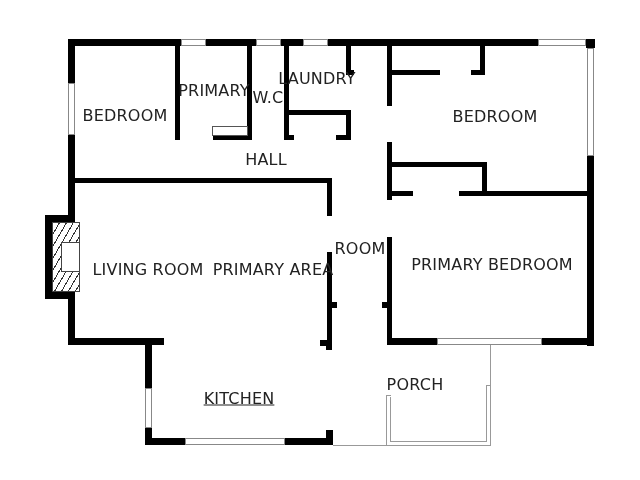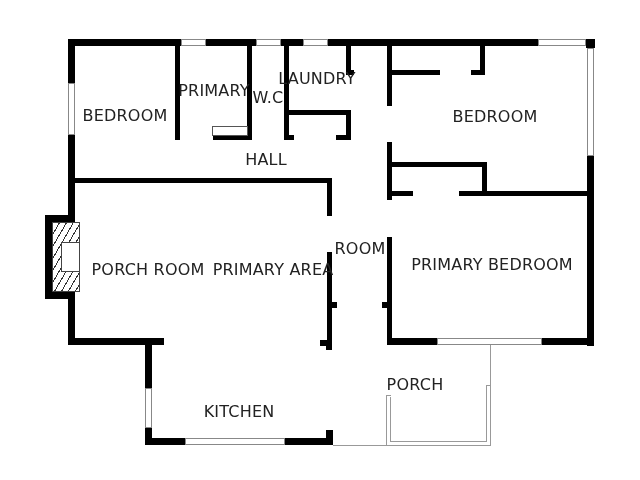--- a/index.html
+++ b/index.html
@@ -106,18 +106,18 @@
   <div class="thin" style="left:486px;top:385px;width:1px;height:57px;"></div>
   <div class="thin" style="left:486px;top:385px;width:5px;height:1px;"></div>
 
   <span class="lbl" style="left:125px;top:115px;">BEDROOM</span>
   <span class="lbl" style="left:214px;top:90px;">PRIMARY</span>
   <span class="lbl" style="left:268px;top:97px;">W.C</span>
   <span class="lbl" style="left:317px;top:78px;">LAUNDRY</span>
   <span class="lbl" style="left:495px;top:116px;">BEDROOM</span>
   <span class="lbl" style="left:266px;top:159px;">HALL</span>
   <span class="lbl" style="left:360px;top:248px;">ROOM</span>
-  <span class="lbl" style="left:148px;top:269px;">PORCH ROOM</span>
+  <span class="lbl" style="left:148px;top:269px;">LIVING ROOM</span>
   <span class="lbl" style="left:273px;top:269px;">PRIMARY AREA</span>
   <span class="lbl" style="left:492px;top:264px;">PRIMARY BEDROOM</span>
-  <span class="lbl" style="left:239px;top:411px;">KITCHEN</span>
+  <span class="lbl" style="left:239px;top:398px;text-decoration:underline;">KITCHEN</span>
   <span class="lbl" style="left:415px;top:384px;">PORCH</span>
 </div>
 
 </body></html>

